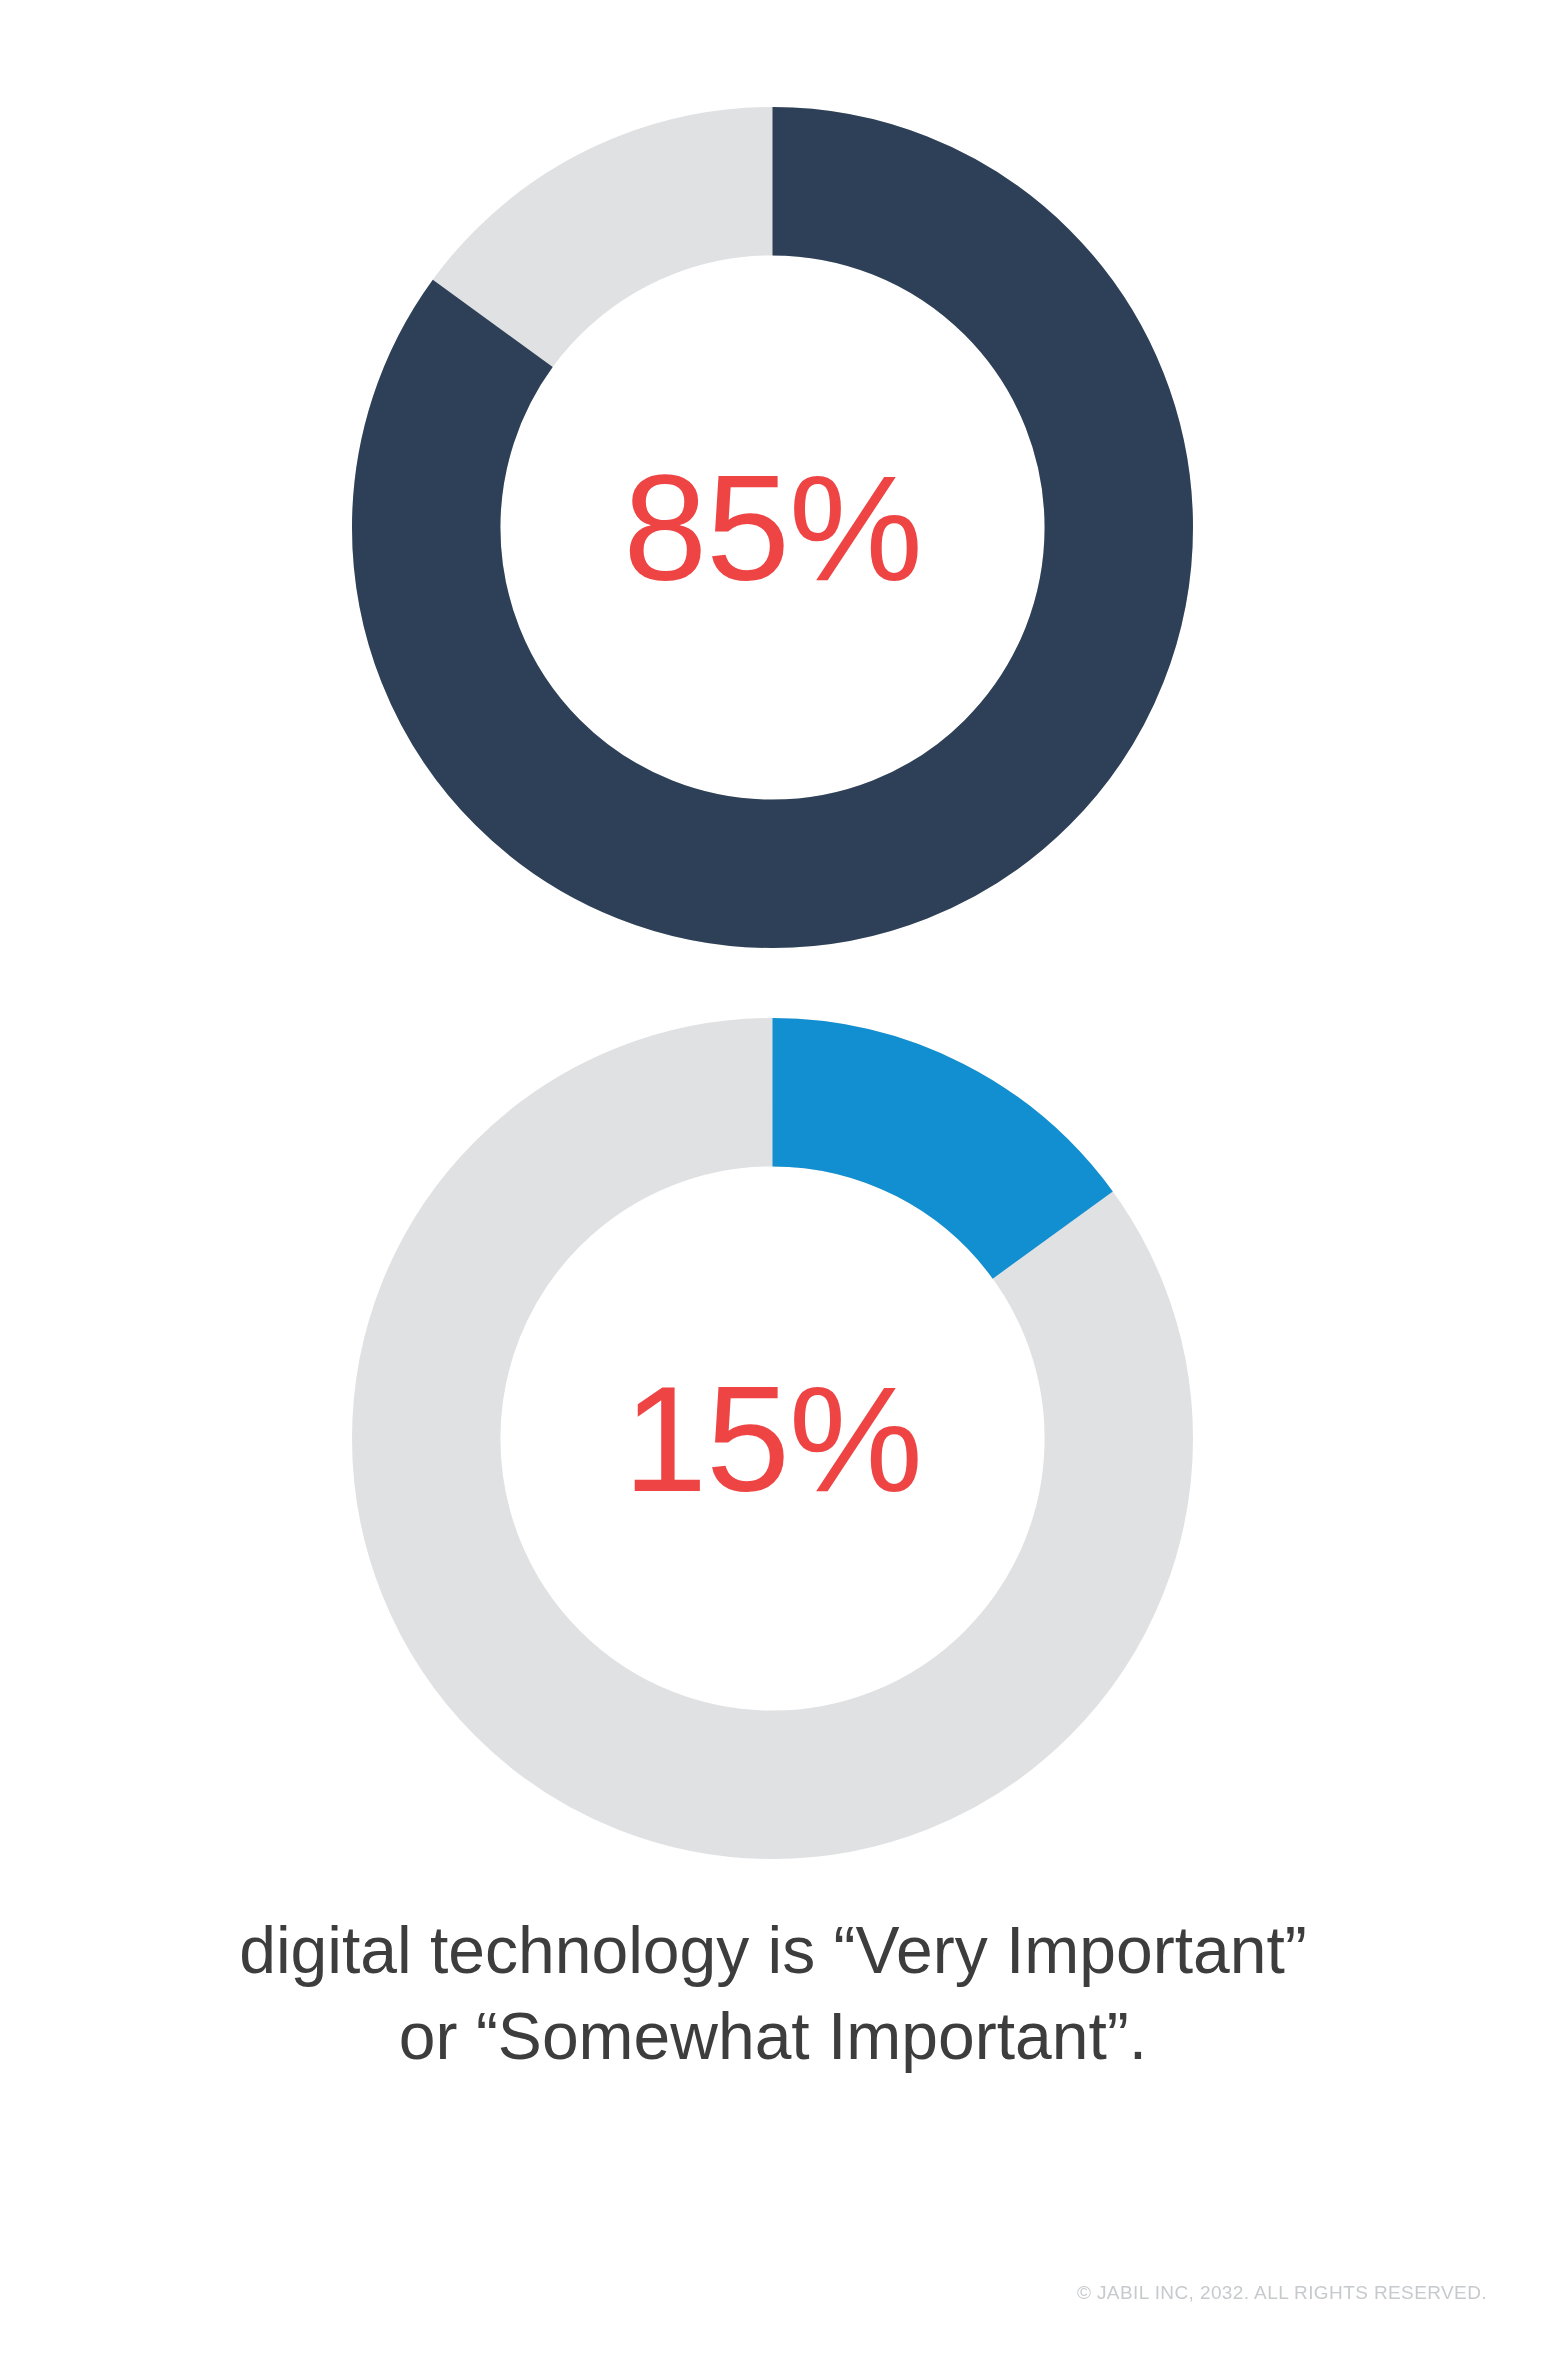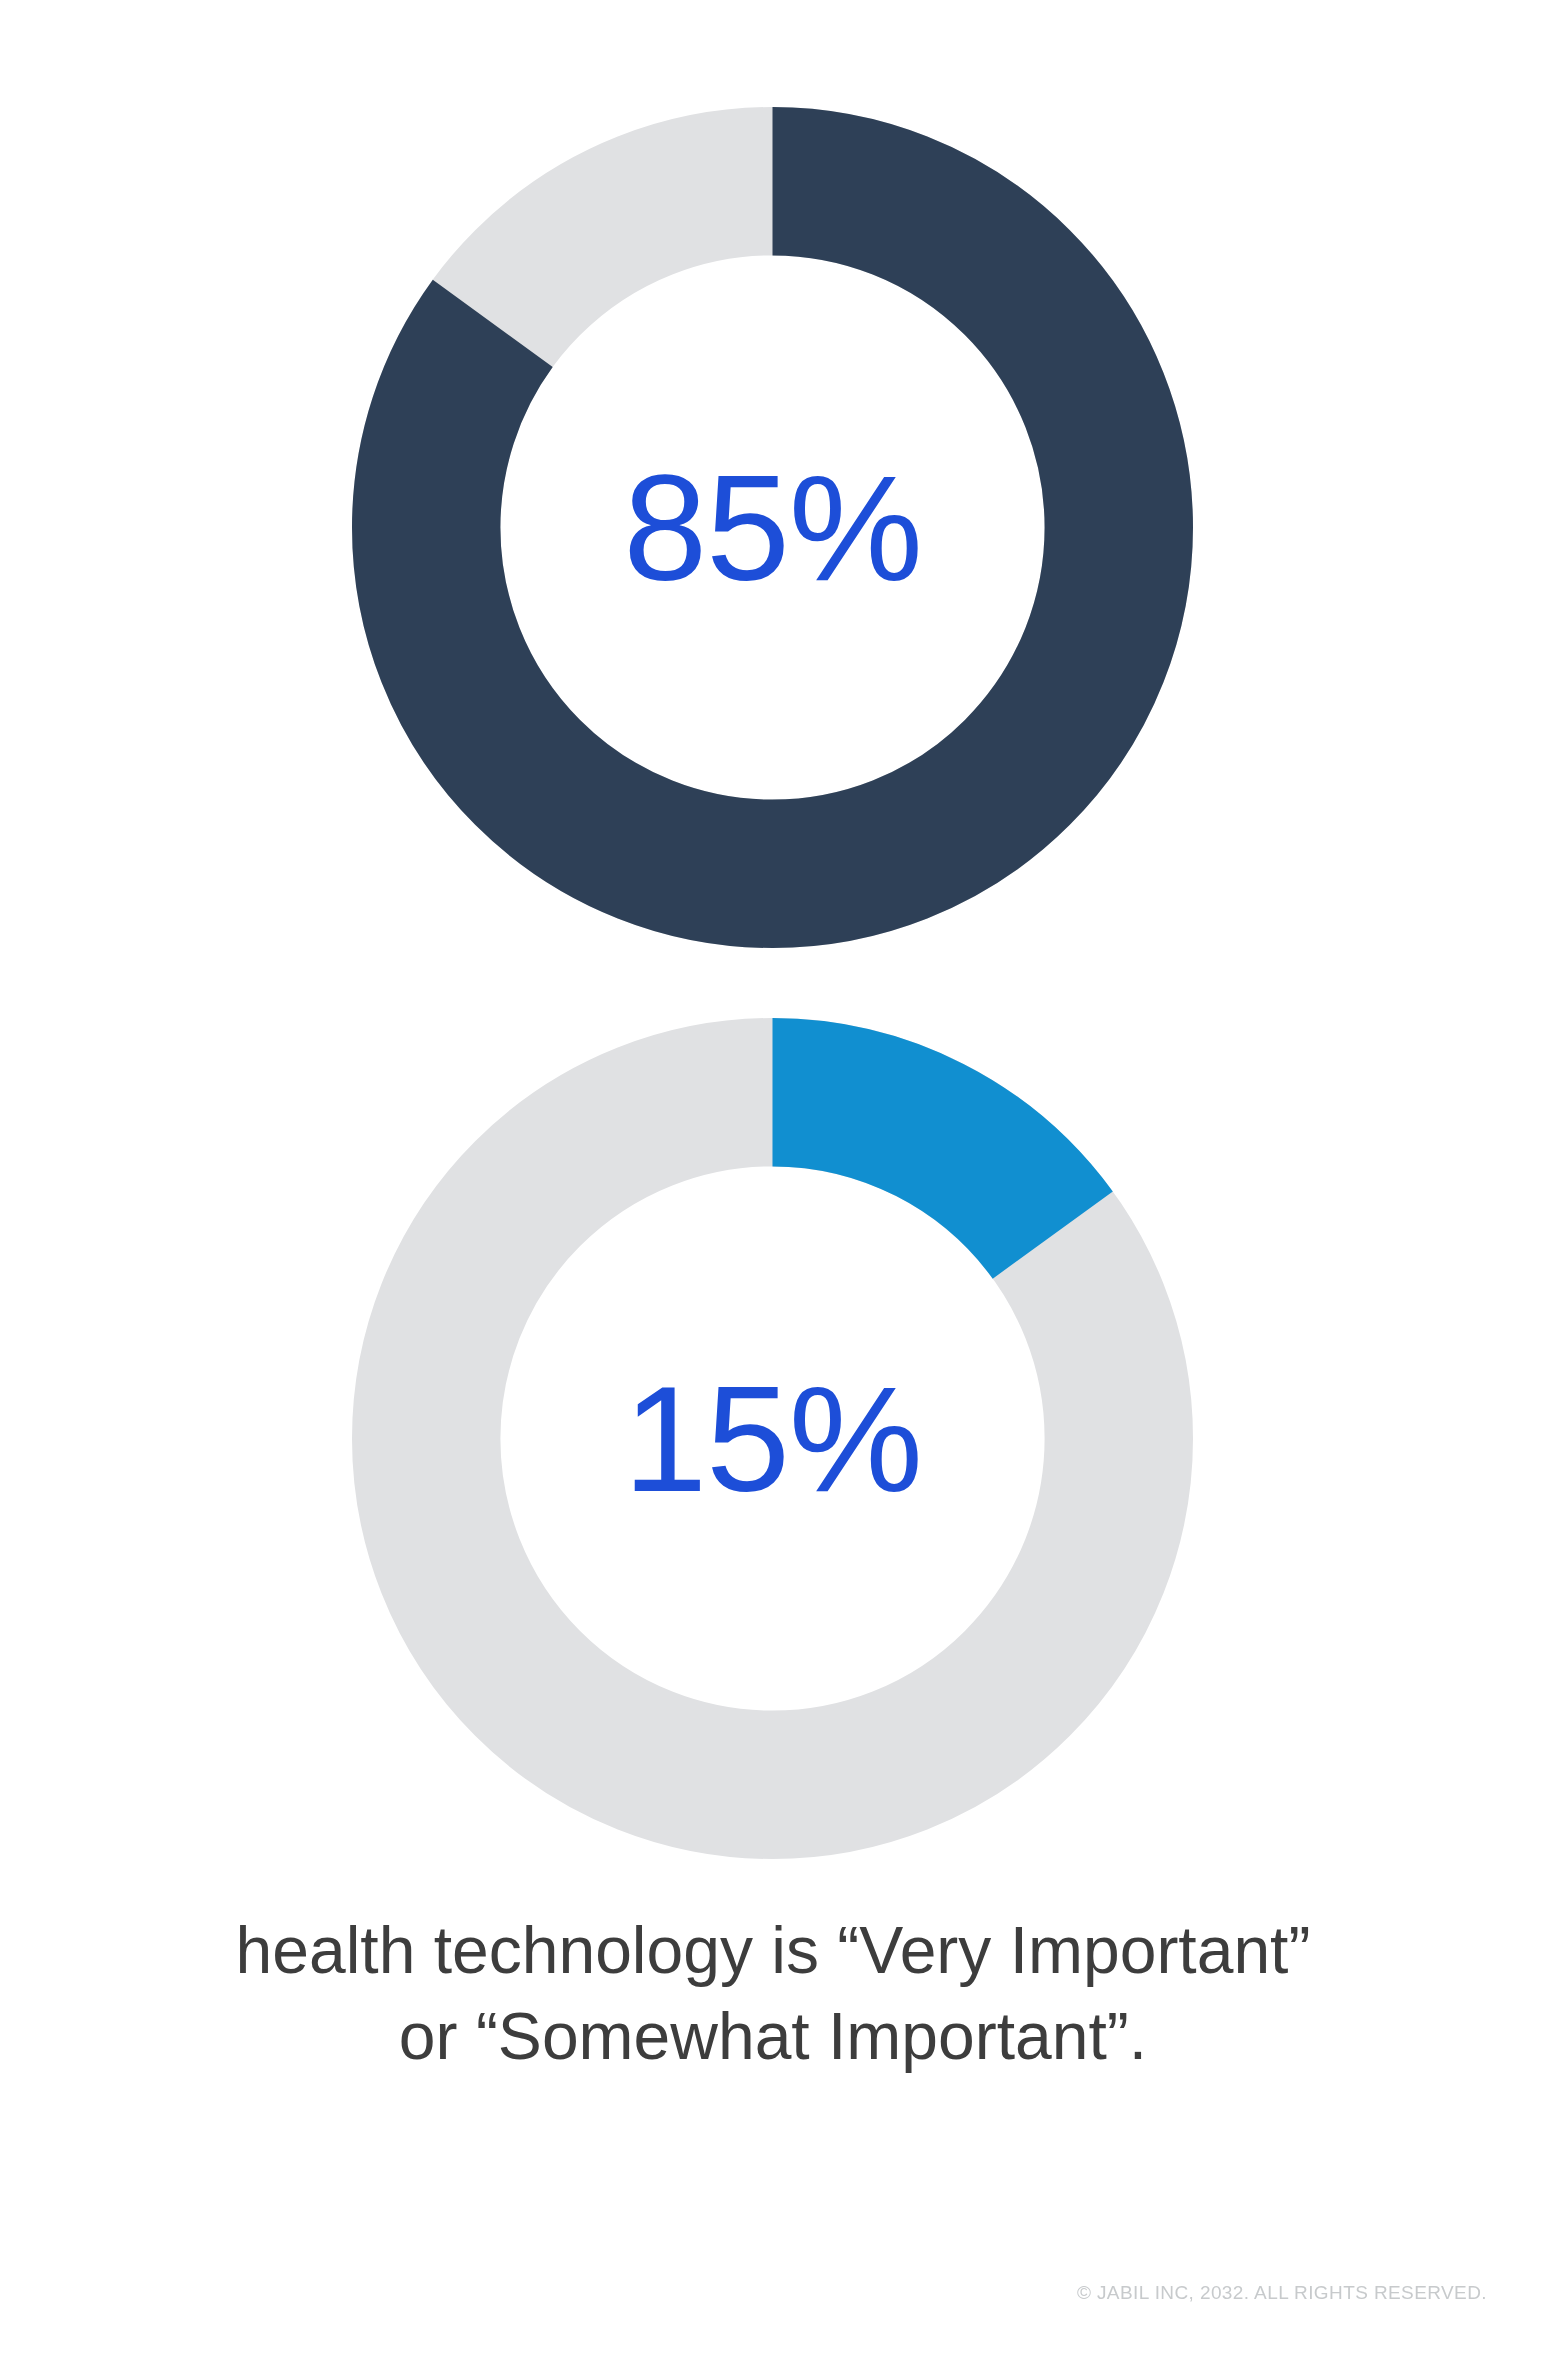--- a/index.html
+++ b/index.html
@@ -35,21 +35,21 @@
 
   .donut-center-label {
     position: absolute;
     left: 0;
     top: 0;
     width: 841px;
     height: 841px;
     display: flex;
     align-items: center;
     justify-content: center;
-    color: #1d4ed8;
+    color: #ef4444;
     font-size: 151px;
     font-weight: 400;
     letter-spacing: -1.2px;
     line-height: 1;
     font-family: "Liberation Sans", sans-serif;
     pointer-events: none;
   }
 
   
   #caption {
@@ -96,20 +96,20 @@
 
   <div class="donut-wrap" id="donut-bottom-wrap">
     <svg class="donut-svg" viewBox="0 0 1360 1360">
       <circle id="bottom-track" cx="680" cy="680" r="560" fill="none" stroke-width="240" stroke="#e0e1e3"></circle>
       <circle id="bottom-value" cx="680" cy="680" r="560" fill="none" stroke-width="240" transform="rotate(-90 680 680)" stroke="#118fd0" stroke-dasharray="527.7875658030852 3518.583772020568"></circle>
     </svg>
     <div class="donut-center-label">15%</div>
   </div>
 
   <div id="caption">
-    <span class="cap-line">health technology is “Very Important”</span>
+    <span class="cap-line">digital technology is “Very Important”</span>
     <span class="cap-line">or “Somewhat Important”.</span>
   </div>
 
   <div id="copyright">© JABIL INC, 2032. ALL RIGHTS RESERVED.</div>
 
 </div>
 
 
 </body></html>

